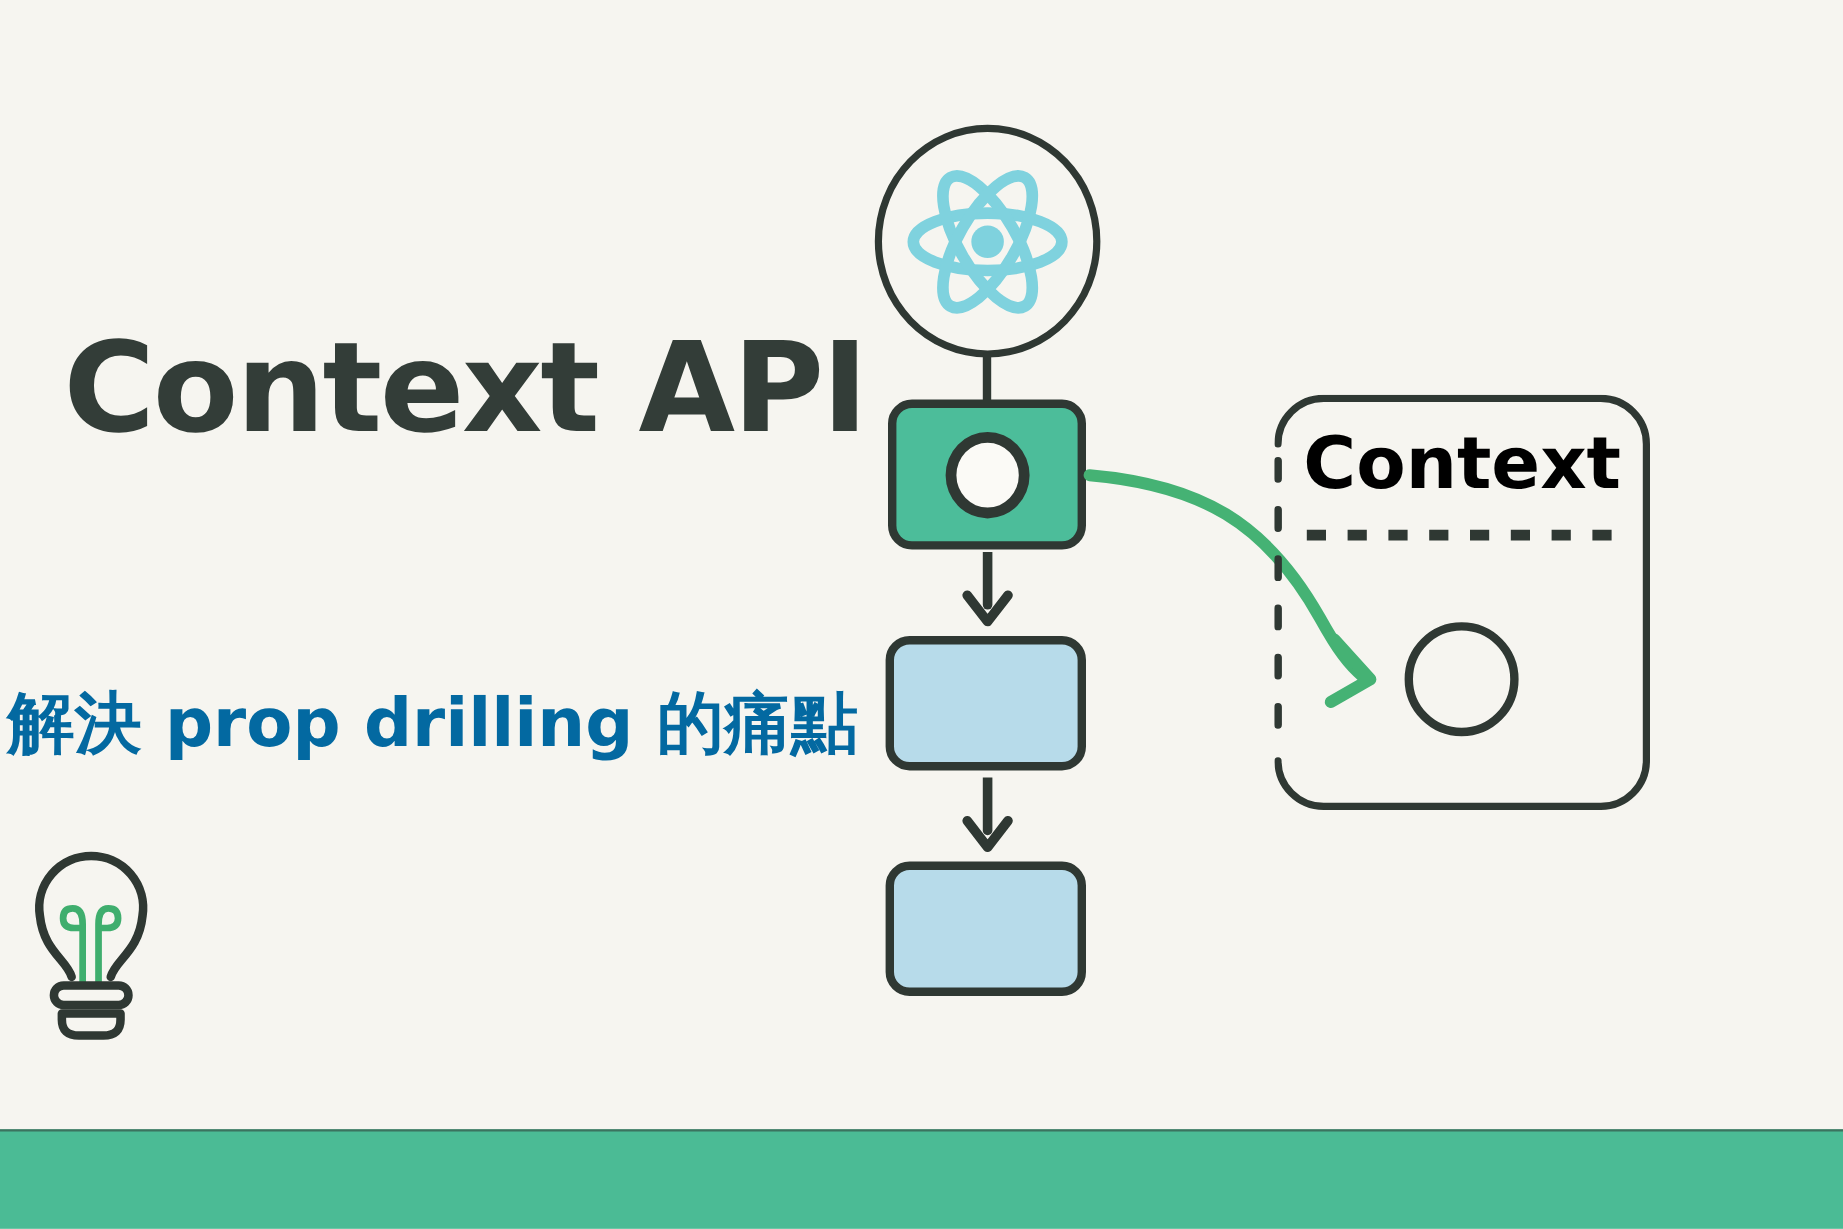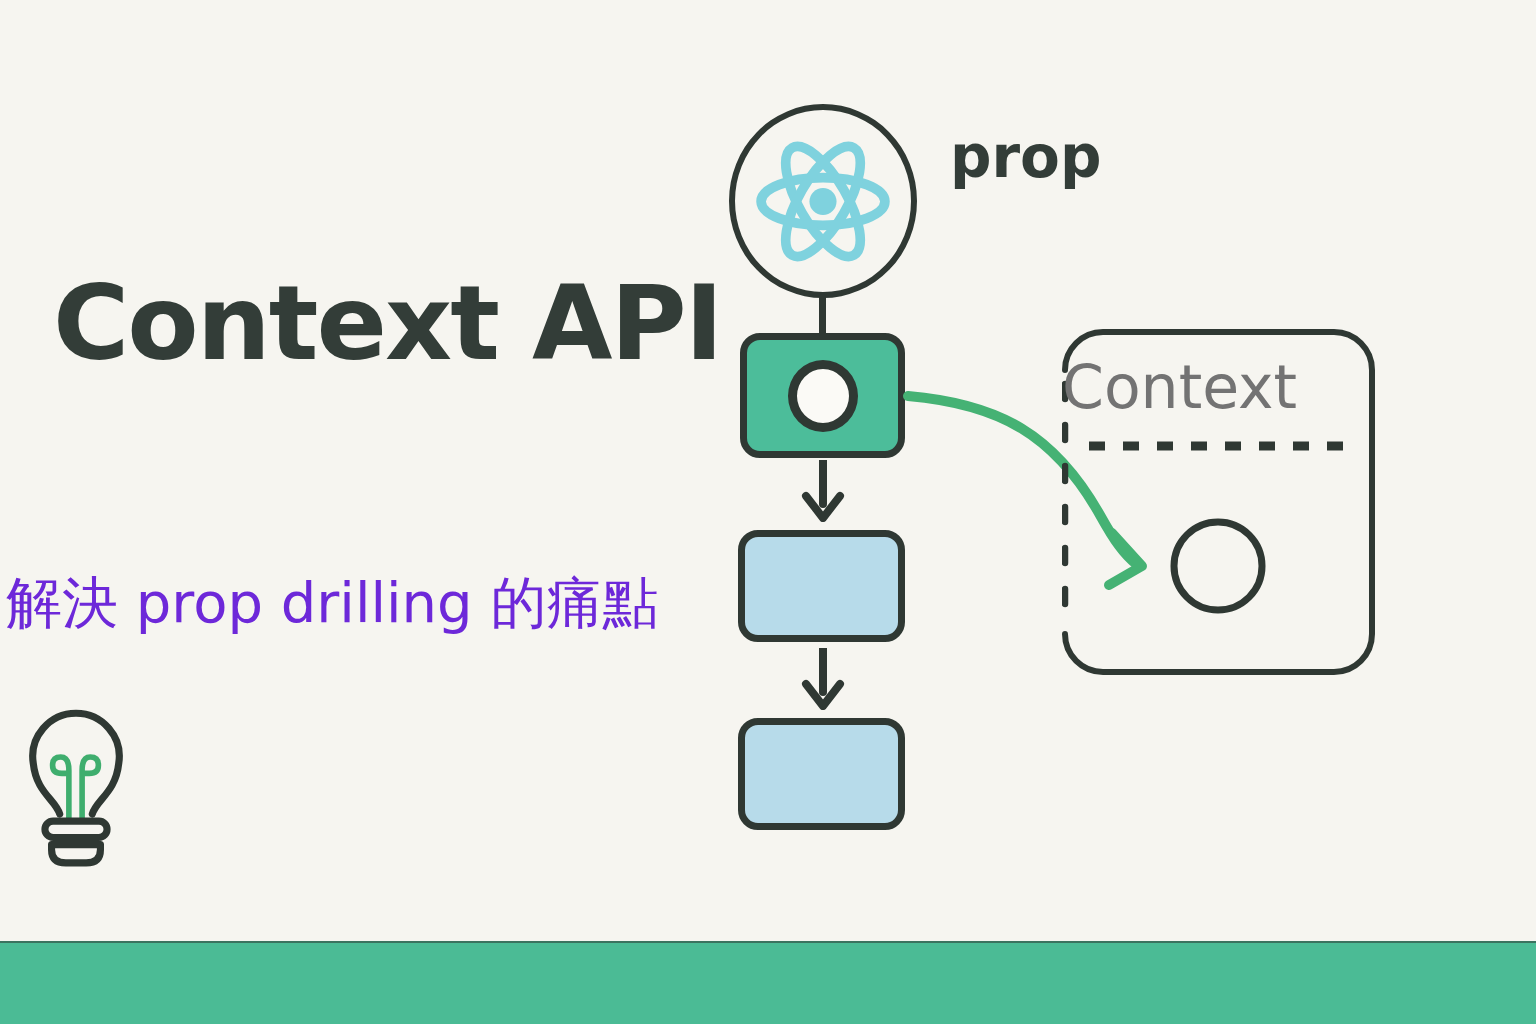--- a/index.html
+++ b/index.html
@@ -11,21 +11,21 @@
   .abs{position:absolute;}
 
   
   .title{
     left:8px;top:258px;
     font-size:104px;font-weight:700;line-height:1.26;
     letter-spacing:-2px;color:#333d38;white-space:nowrap;margin-left:45px;
   }
   .subtitle{
     left:6px;top:566px;
-    font-size:56px;font-weight:400;color:#6d28d9;white-space:nowrap;
+    font-size:56px;font-weight:700;color:#0369a1;white-space:nowrap;
   }
 
   
   .root-node{
     left:729px;top:104px;width:176px;height:182px;
     border:6px solid #2f3833;border-radius:50%;
     display:flex;align-items:center;justify-content:center;
     background:#f6f5f0;
   }
   .connector{left:819px;top:294px;width:7px;height:42px;background:#2f3833;border-radius:3px;}
@@ -45,22 +45,22 @@
 
   
   .prop-drilling{
     left:950px;top:126px;
     font-size:58px;font-weight:700;line-height:1.1;color:#333d38;
   }
 
   
   .context-card-svg{left:1062px;top:329px;}
   .context-label{
-    left:1062px;top:352px;width:313px;text-align:left;
-    font-size:60px;font-weight:400;color:#737373;letter-spacing:0px;
+    left:1062px;top:352px;width:313px;text-align:center;
+    font-size:60px;font-weight:700;color:#000000;letter-spacing:0px;
   }
 
   
   .flow-overlay{left:0;top:0;pointer-events:none;}
 
   
   .bulb{left:20px;top:698px;}
 
   
   .bottom-bar{
@@ -109,21 +109,20 @@
 <div class="abs node node-blue1"></div>
 
 <svg class="abs arrow2" width="46" height="62" viewBox="0 0 46 62">
   <path d="M 23 0 V 44" stroke="#2f3833" stroke-width="8" stroke-linecap="round" fill="none"></path>
   <path d="M 6 36 L 23 58 L 40 36" stroke="#2f3833" stroke-width="8" stroke-linecap="round" stroke-linejoin="round" fill="none"></path>
 </svg>
 
 <div class="abs node node-blue2"></div>
 
 <div class="abs prop-drilling">
-  <div>prop</div>
 </div>
 
 <svg class="abs flow-overlay" width="1536" height="1024" viewBox="0 0 1536 1024">
   <path d="M 908 396 C 1000 404 1055 435 1100 515 C 1115 542 1124 554 1136 564" fill="none" stroke="#45b274" stroke-width="10" stroke-linecap="round"></path>
   <path d="M 1112 533 L 1142 566 L 1109 585" fill="none" stroke="#45b274" stroke-width="10" stroke-linecap="round" stroke-linejoin="round"></path>
 </svg>
 
 <svg class="abs context-card-svg" width="313" height="346" viewBox="0 0 313 346">
   <path d="M 3 41 A 38 38 0 0 1 41 3 L 272 3 A 38 38 0 0 1 310 41 L 310 305 A 38 38 0 0 1 272 343 L 41 343 A 38 38 0 0 1 3 305" fill="none" stroke="#2f3833" stroke-width="6" stroke-linecap="round"></path>
   <path d="M 3 55 L 3 293" fill="none" stroke="#2f3833" stroke-width="6.5" stroke-linecap="round" stroke-dasharray="15 26"></path>

